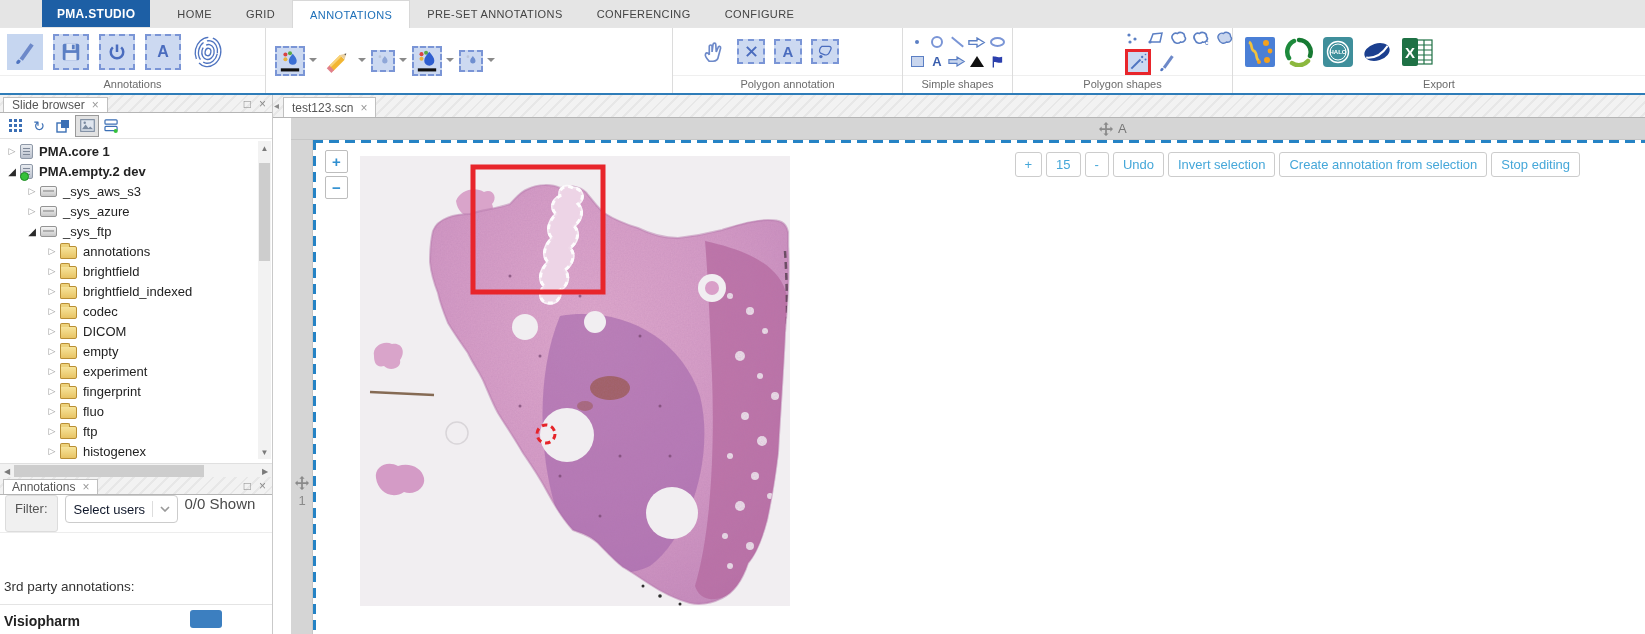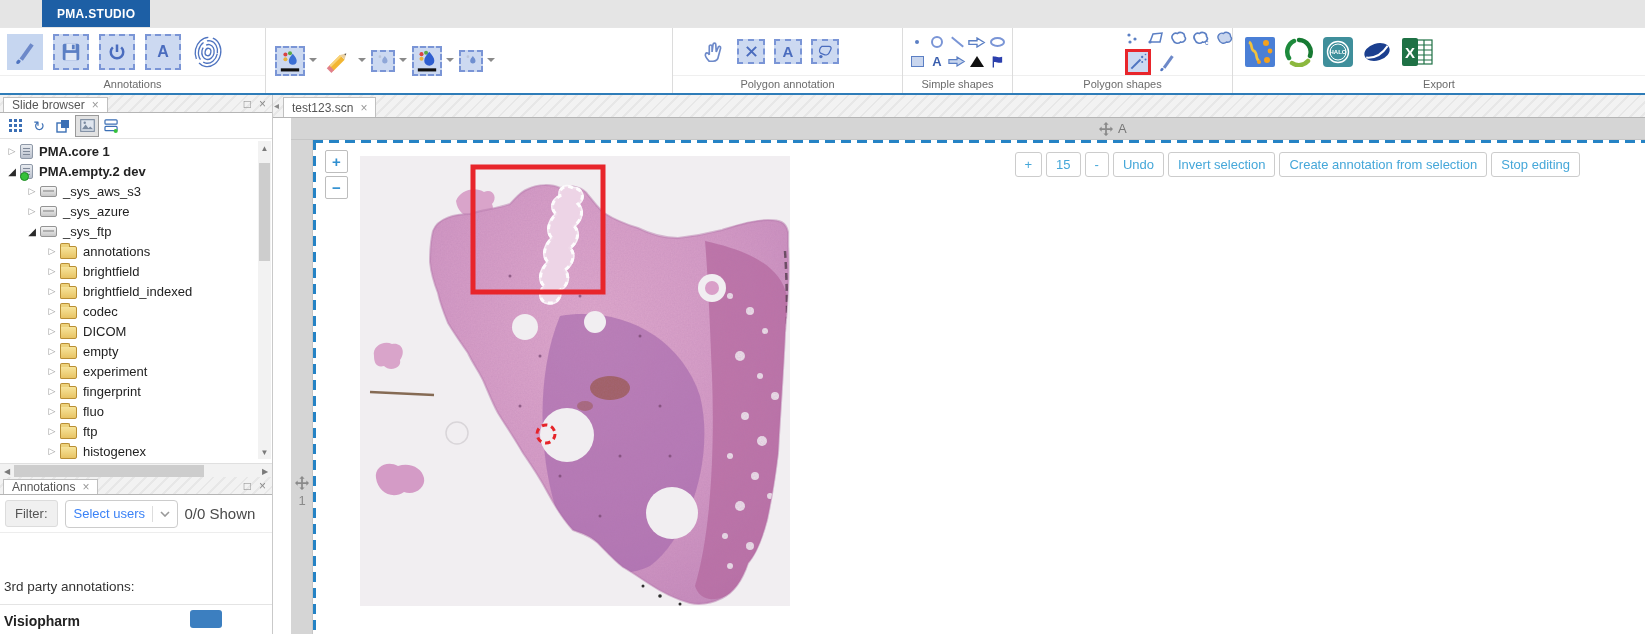--- a/index.html
+++ b/index.html
@@ -68,24 +68,24 @@
   .ticon.folder{width:17px;height:13px;background:linear-gradient(#f7e49b,#e7c364);border:1px solid #b98f35;border-radius:1px 2px 2px 1px;margin-top:2px;}
   .ticon.folder:before{content:"";position:absolute;left:-1px;top:-4px;width:8px;height:3px;background:#edd27c;border:1px solid #b98f35;border-bottom:none;border-radius:2px 2px 0 0;}
 
   .vscroll{position:absolute;right:1px;top:2px;width:13px;height:318px;background:#f2f2f2;}
   .vscroll .arr{height:14px;display:flex;align-items:center;justify-content:center;font-size:8px;color:#7a7a7a;cursor:pointer;}
   .vscroll .thumb{position:absolute;left:1px;right:1px;top:22px;height:98px;background:#cdcdcd;cursor:pointer;}
   .hscroll{height:14px;background:#f2f2f2;border-top:1px solid #e0e0e0;position:relative;flex:none;}
   .hscroll .arr{position:absolute;top:0;width:14px;height:14px;display:flex;align-items:center;justify-content:center;font-size:8px;color:#7a7a7a;cursor:pointer;}
   .hscroll .thumb{position:absolute;left:14px;top:1px;height:12px;width:190px;background:#cdcdcd;cursor:pointer;}
 
-  .filter-row{height:38px;display:flex;align-items:center;padding:0 5px;gap:7px;border-bottom:1px solid #ededed;flex:none;}
+  .filter-row{height:38px;display:flex;padding:0 5px;gap:7px;border-bottom:1px solid #ededed;flex:none;}
   .filter-chip{background:#f0f0f0;border:1px solid #dcdcdc;border-radius:3px;padding:5px 9px;font-size:13px;color:#555;}
   .userselect{background:#fff;border:1px solid #ccc;border-radius:4px;height:28px;width:113px;display:flex;align-items:center;cursor:pointer;}
-  .userselect .ph{flex:1;padding-left:8px;font-size:13px;color:#3b82f6;white-space:nowrap;overflow:hidden;}
+  .userselect .ph{flex:1;padding-left:8px;font-size:13px;color:#0f172a;white-space:nowrap;overflow:hidden;}
   .userselect .sep{width:1px;height:16px;background:#ddd;}
   .userselect .chev{width:24px;display:flex;align-items:center;justify-content:center;color:#999;}
   .showncount{font-size:15px;color:#4a4a4a;}
   .thirdparty{font-size:13.5px;color:#333;margin:46px 0 10px 4px;}
   .vendor-row{border-top:1px solid #e4e4e4;padding:7px 0 0 4px;position:relative;}
   .vendor-name{font-size:14px;font-weight:bold;color:#222;}
   .vendor-toggle{position:absolute;left:190px;top:5px;width:32px;height:18px;background:#3c7fc0;border-radius:3px;cursor:pointer;}
 
   
   .main{position:absolute;left:273px;top:95px;width:1372px;height:539px;}
@@ -127,20 +127,28 @@
       <g id="i-brush">
           <path d="M7 18L17 4l3 2L10 20z" fill="#6d89c9"></path>
           <path d="M6 19c-2 1-3 4-1 4s3-2 3-3z" fill="#4f74c0"></path>
         </g>
     </defs>
   </svg>
 
   <div class="menubar">
     <div class="brand">PMA.STUDIO</div>
     <div style="width:10px"></div>
+    <div style="display:flex">
+        <div class="menu-item">HOME</div>
+        <div class="menu-item">GRID</div>
+        <div class="menu-item active">ANNOTATIONS</div>
+        <div class="menu-item">PRE-SET ANNOTATIONS</div>
+        <div class="menu-item">CONFERENCING</div>
+        <div class="menu-item">CONFIGURE</div>
+      </div>
   </div>
 
   <div class="ribbon">
 
     <div class="rgroup g-annotations">
       <div class="ricons">
         <div class="toolbtn bigbtn active">
           <svg class="pico" viewBox="0 0 24 24" style="width:26px;height:26px">
               <use href="#i-brush"></use>
             </svg>

